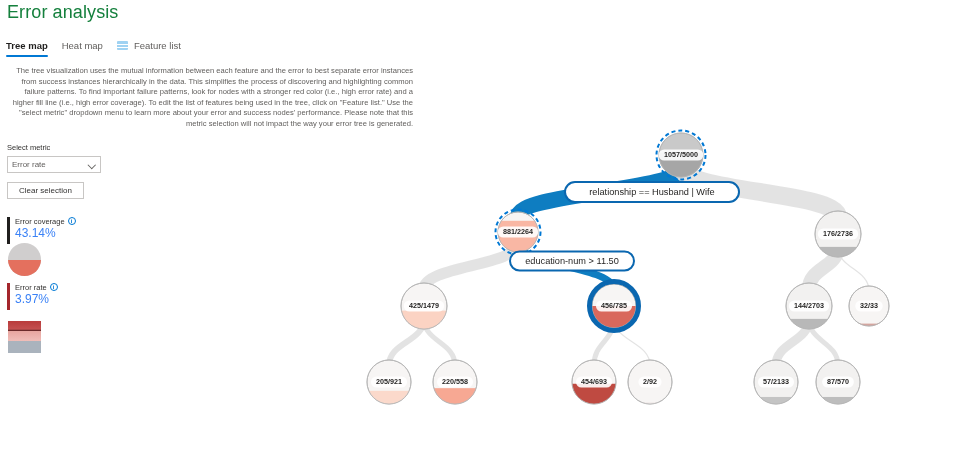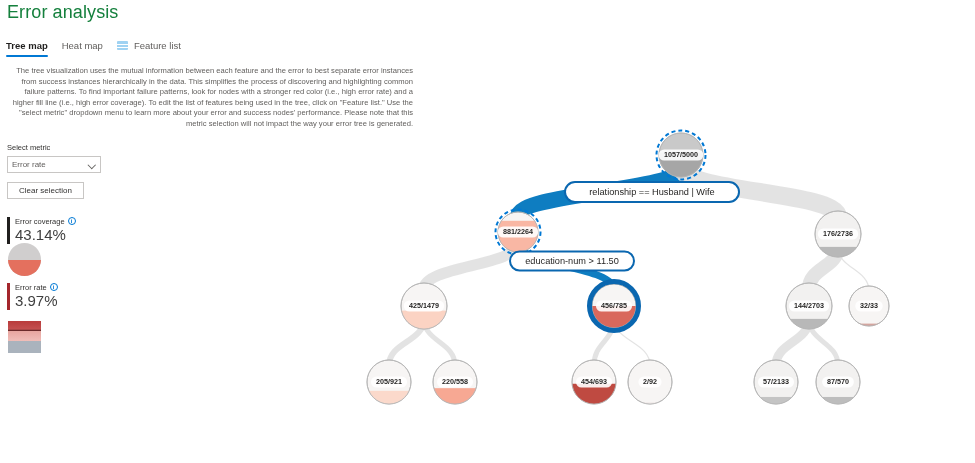--- a/index.html
+++ b/index.html
@@ -85,21 +85,21 @@
   .metric .m-head{
     position:absolute;left:8px;top:0px;display:flex;align-items:flex-start;gap:3px;
   }
   .metric .m-name{font-size:7.5px;color:#323130;line-height:10px;}
   .info-icon{
     width:8px;height:8px;border-radius:50%;border:1px solid #0078d4;
     color:#0078d4;font-size:6px;line-height:7px;text-align:center;
     display:inline-block;box-sizing:border-box;cursor:pointer;font-weight:700;
   }
   .metric .m-val{
-    position:absolute;left:8px;top:9px;font-size:15px;color:#404040;font-weight:400;letter-spacing:0px;
+    position:absolute;left:8px;top:9px;font-size:12px;color:#3b82f6;font-weight:400;letter-spacing:0px;
   }
 
   
   .cov-legend{
     position:absolute;left:8px;top:243px;width:33px;height:33px;border-radius:50%;
     overflow:hidden;background:#d0cece;
   }
   .cov-legend .fill{
     position:absolute;left:0;right:0;bottom:0;height:50%;background:#e4705e;
   }

